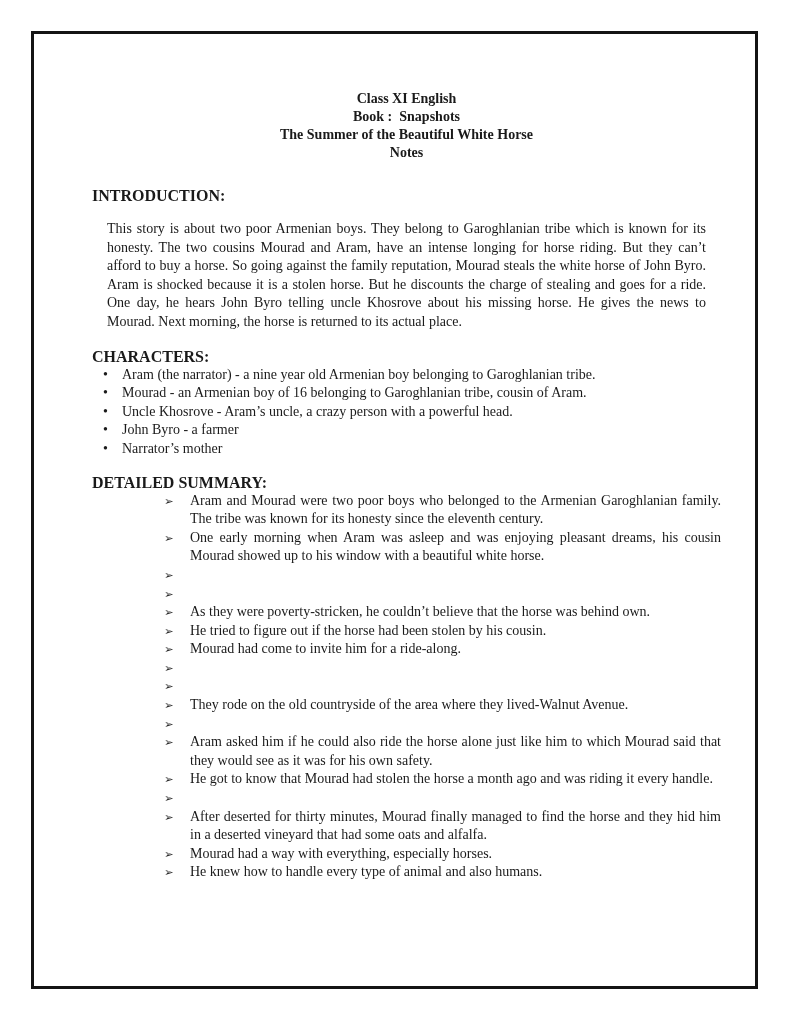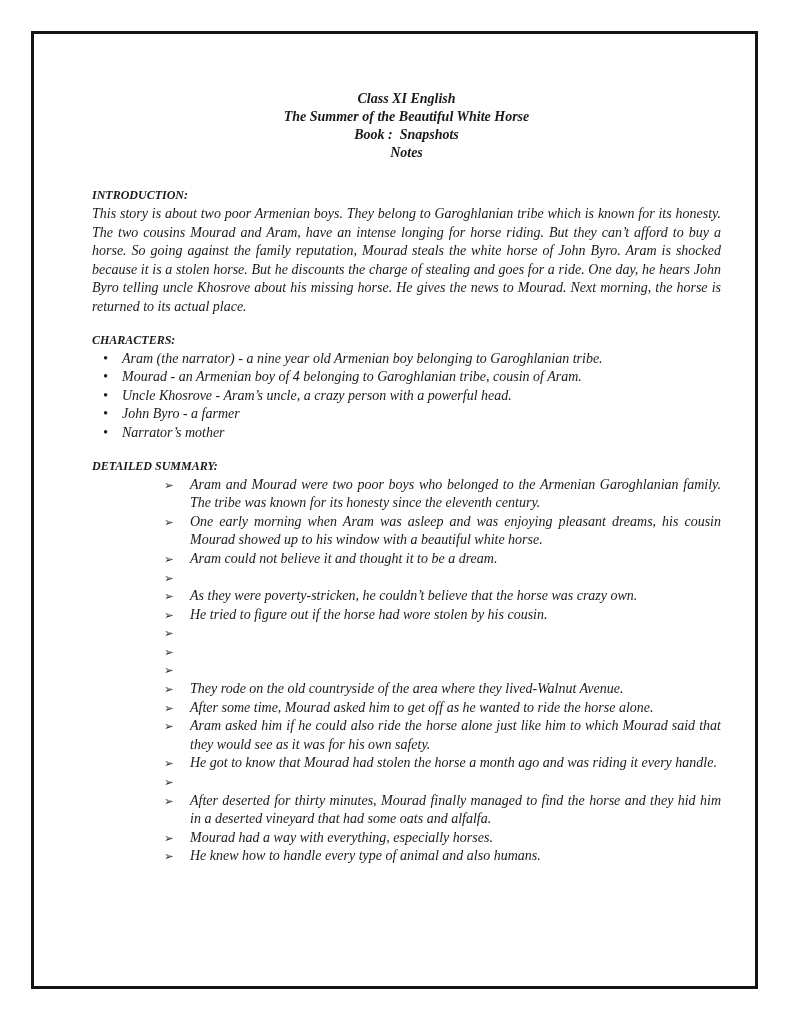--- a/index.html
+++ b/index.html
@@ -29,39 +29,38 @@
     box-sizing: border-box;
     background: #ffffff;
   }
   .content {
     box-sizing: border-box;
     width: 100%;
     height: 100%;
     padding: 56px 34px 20px 58px;
     font-size: 14px;
     line-height: 18.6px;
-    font-style: italic;
   }
   .title-block {
     text-align: center;
     font-weight: bold;
     margin-bottom: 24px;
   }
   .title-line {
     white-space: pre-wrap;
     line-height: 18px;
   }
   .section-heading {
     font-weight: bold;
-    font-size: 12px;
+    font-size: 16px;
     line-height: 19px;
     margin: 0;
   }
   .body-paragraph {
-    margin: 0;
+    margin: 15px;
     text-align: justify;
   }
   .section-gap { margin-top: 14px; }
   ul.plain-list {
     list-style: none;
     margin: 0;
     padding: 0;
   }
   .char-item {
     display: flex;
@@ -93,40 +92,40 @@
 </style>
 </head>
 <body>
 
 <div class="canvas">
   <div class="frame">
     <div class="content">
 
       <div class="title-block">
         <div class="title-line">Class XI English</div>
+        <div class="title-line">Book :  Snapshots</div>
         <div class="title-line">The Summer of the Beautiful White Horse</div>
-        <div class="title-line">Book :  Snapshots</div>
         <div class="title-line">Notes</div>
       </div>
 
       <div>
         <h2 class="section-heading">INTRODUCTION:</h2>
         <p class="body-paragraph">This story is about two poor Armenian boys. They belong to Garoghlanian tribe which is known for its honesty. The two cousins Mourad and Aram, have an intense longing for horse riding. But they can’t afford to buy a horse. So going against the family reputation, Mourad steals the white horse of John Byro. Aram is shocked because it is a stolen horse. But he discounts the charge of stealing and goes for a ride. One day, he hears John Byro telling uncle Khosrove about his missing horse. He gives the news to Mourad. Next morning, the horse is returned to its actual place.</p>
       </div>
 
       <div class="section-gap">
         <h2 class="section-heading">CHARACTERS:</h2>
         <ul class="plain-list">
           <li class="char-item">
             <span class="char-marker">•</span>
             <span class="char-text">Aram (the narrator) - a nine year old Armenian boy belonging to Garoghlanian tribe.</span>
           </li>
           <li class="char-item">
             <span class="char-marker">•</span>
-            <span class="char-text">Mourad - an Armenian boy of 4 belonging to Garoghlanian tribe, cousin of Aram.</span>
+            <span class="char-text">Mourad - an Armenian boy of 16 belonging to Garoghlanian tribe, cousin of Aram.</span>
           </li>
           <li class="char-item">
             <span class="char-marker">•</span>
             <span class="char-text">Uncle Khosrove - Aram’s uncle, a crazy person with a powerful head.</span>
           </li>
           <li class="char-item">
             <span class="char-marker">•</span>
             <span class="char-text">John Byro - a farmer</span>
           </li>
           <li class="char-item">
@@ -142,49 +141,48 @@
           <li class="summary-item">
             <span class="arrow-marker">➢</span>
             <span class="summary-text">Aram and Mourad were two poor boys who belonged to the Armenian Garoghlanian family. The tribe was known for its honesty since the eleventh century.</span>
           </li>
           <li class="summary-item">
             <span class="arrow-marker">➢</span>
             <span class="summary-text">One early morning when Aram was asleep and was enjoying pleasant dreams, his cousin Mourad showed up to his window with a beautiful white horse.</span>
           </li>
           <li class="summary-item">
             <span class="arrow-marker">➢</span>
-            <span class="summary-text">Aram could not believe it and thought it to be a dream.</span>
-          </li>
-          <li class="summary-item">
-            <span class="arrow-marker">➢</span>
-          </li>
-          <li class="summary-item">
-            <span class="arrow-marker">➢</span>
-            <span class="summary-text">As they were poverty-stricken, he couldn’t believe that the horse was crazy own.</span>
-          </li>
-          <li class="summary-item">
-            <span class="arrow-marker">➢</span>
-            <span class="summary-text">He tried to figure out if the horse had wore stolen by his cousin.</span>
-          </li>
-          <li class="summary-item">
-            <span class="arrow-marker">➢</span>
+          </li>
+          <li class="summary-item">
+            <span class="arrow-marker">➢</span>
+          </li>
+          <li class="summary-item">
+            <span class="arrow-marker">➢</span>
+            <span class="summary-text">As they were poverty-stricken, he couldn’t believe that the horse was behind own.</span>
+          </li>
+          <li class="summary-item">
+            <span class="arrow-marker">➢</span>
+            <span class="summary-text">He tried to figure out if the horse had been stolen by his cousin.</span>
+          </li>
+          <li class="summary-item">
+            <span class="arrow-marker">➢</span>
+            <span class="summary-text">Mourad had come to invite him for a ride-along.</span>
           </li>
           <li class="summary-item">
             <span class="arrow-marker">➢</span>
           </li>
           <li class="summary-item">
             <span class="arrow-marker">➢</span>
           </li>
           <li class="summary-item">
             <span class="arrow-marker">➢</span>
             <span class="summary-text">They rode on the old countryside of the area where they lived-Walnut Avenue.</span>
           </li>
           <li class="summary-item">
             <span class="arrow-marker">➢</span>
-            <span class="summary-text">After some time, Mourad asked him to get off as he wanted to ride the horse alone.</span>
           </li>
           <li class="summary-item">
             <span class="arrow-marker">➢</span>
             <span class="summary-text">Aram asked him if he could also ride the horse alone just like him to which Mourad said that they would see as it was for his own safety.</span>
           </li>
           <li class="summary-item">
             <span class="arrow-marker">➢</span>
             <span class="summary-text">He got to know that Mourad had stolen the horse a month ago and was riding it every handle.</span>
           </li>
           <li class="summary-item">

